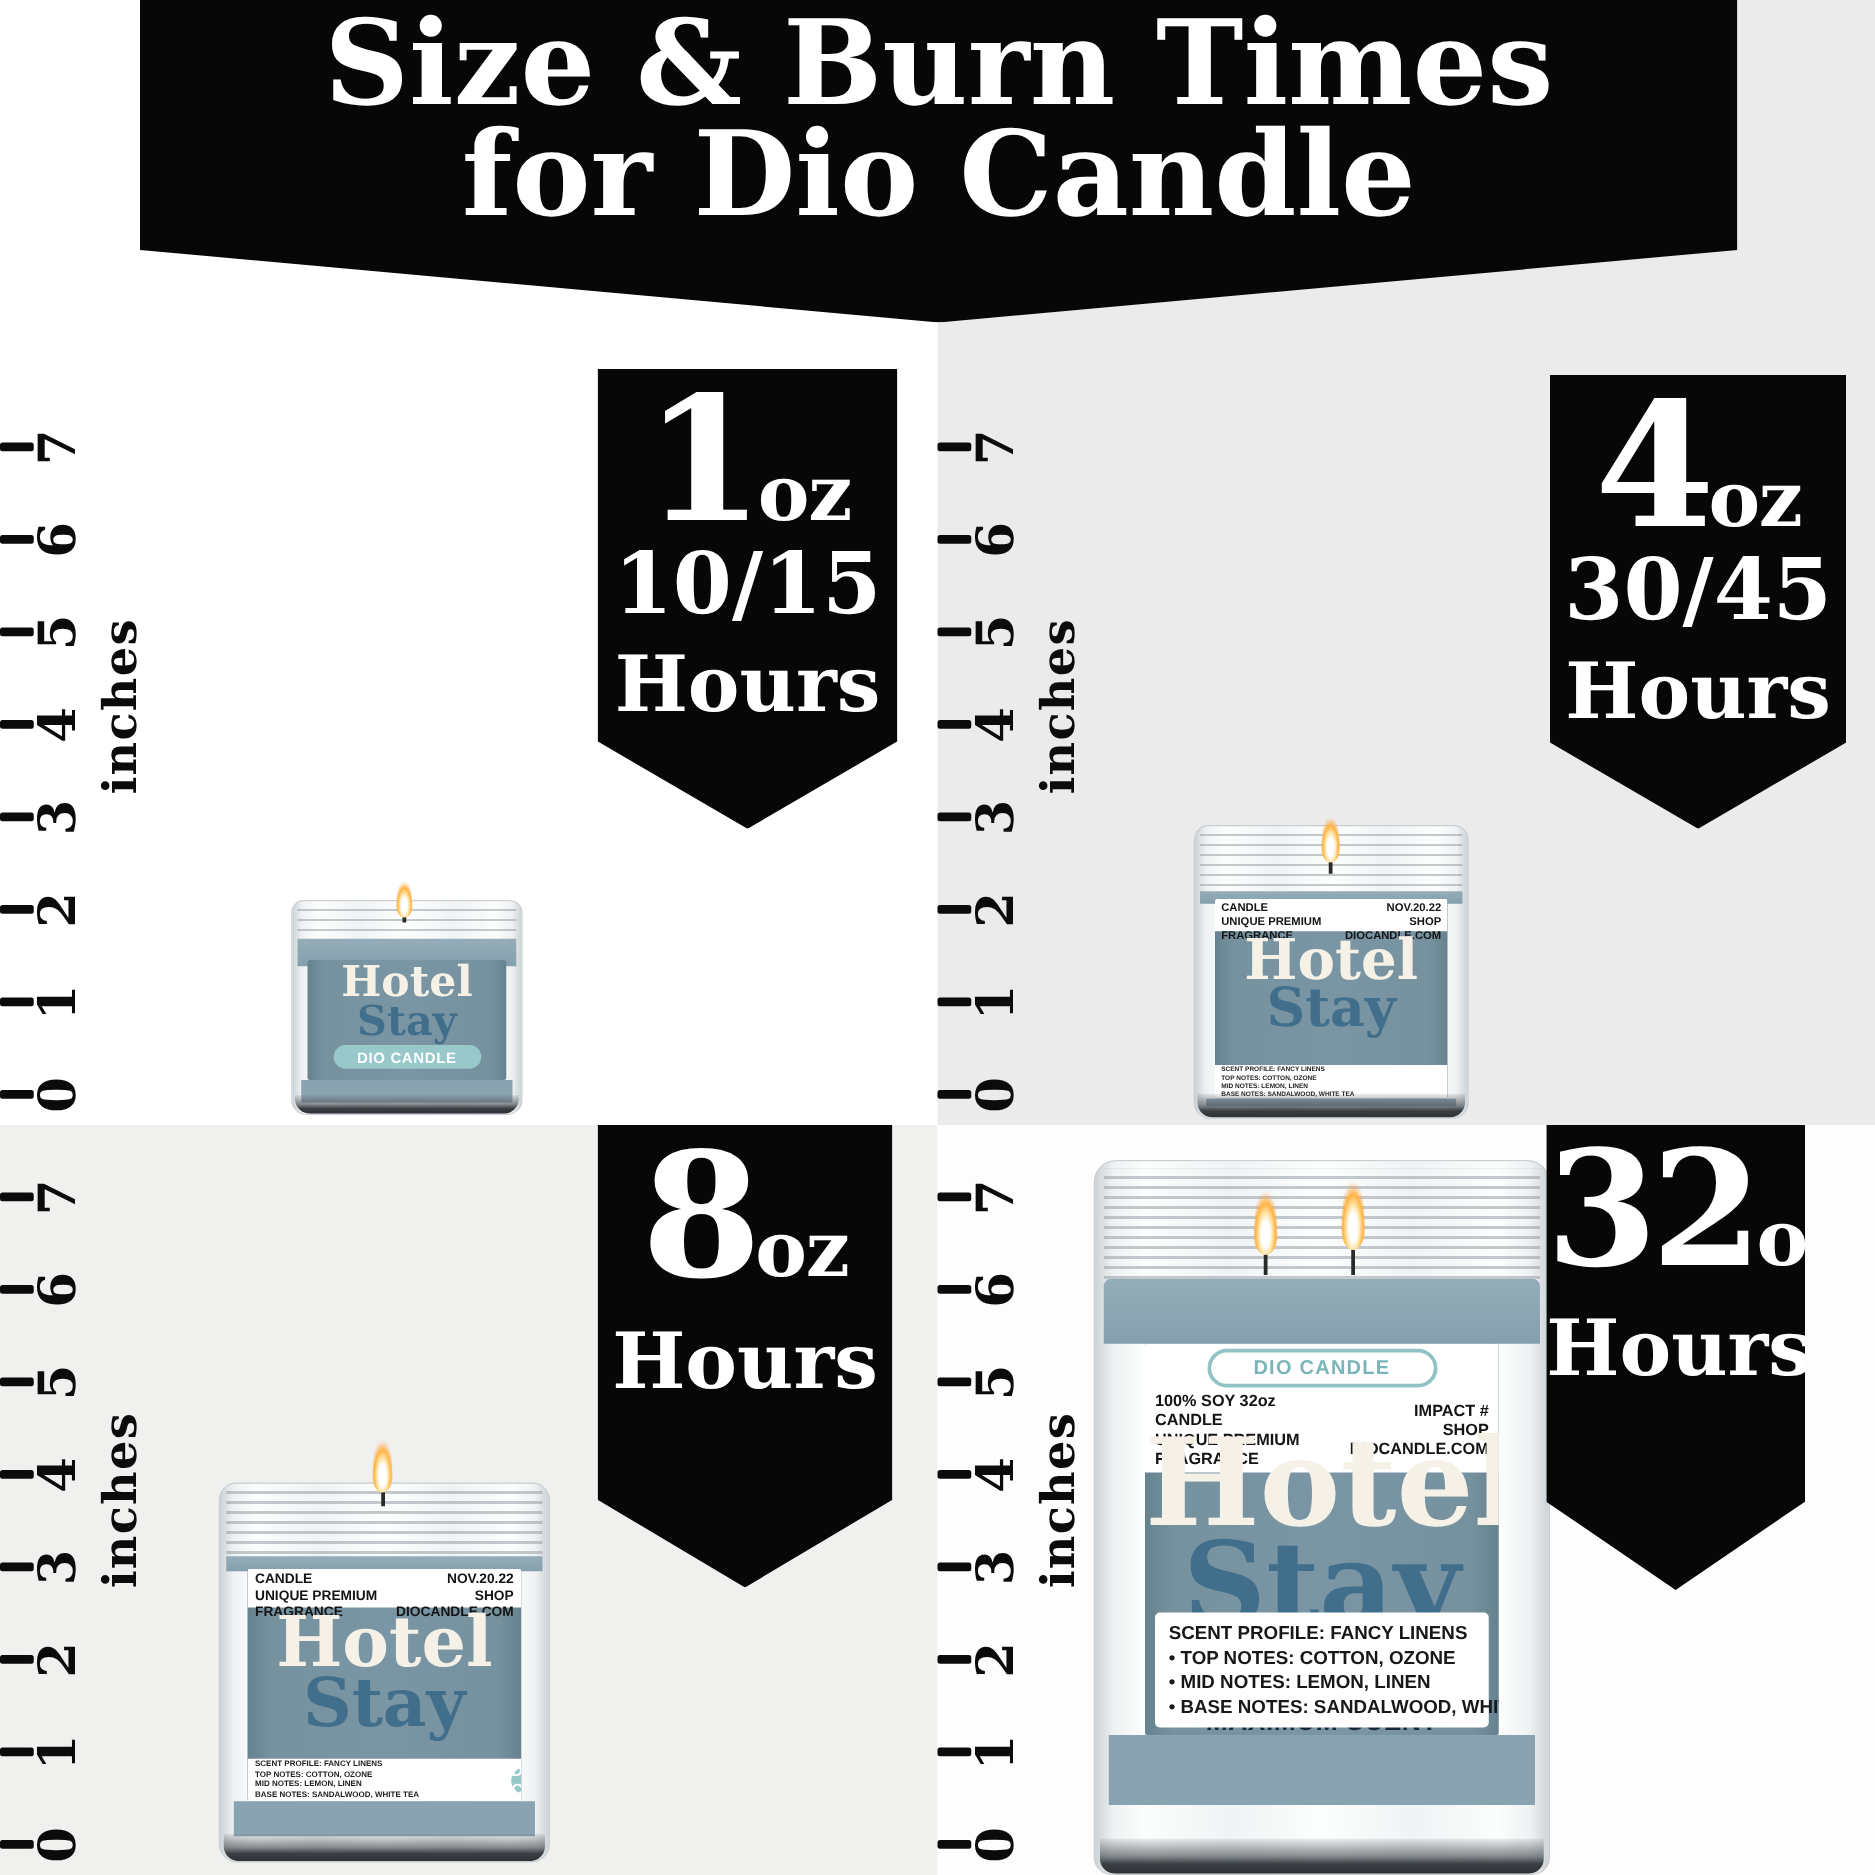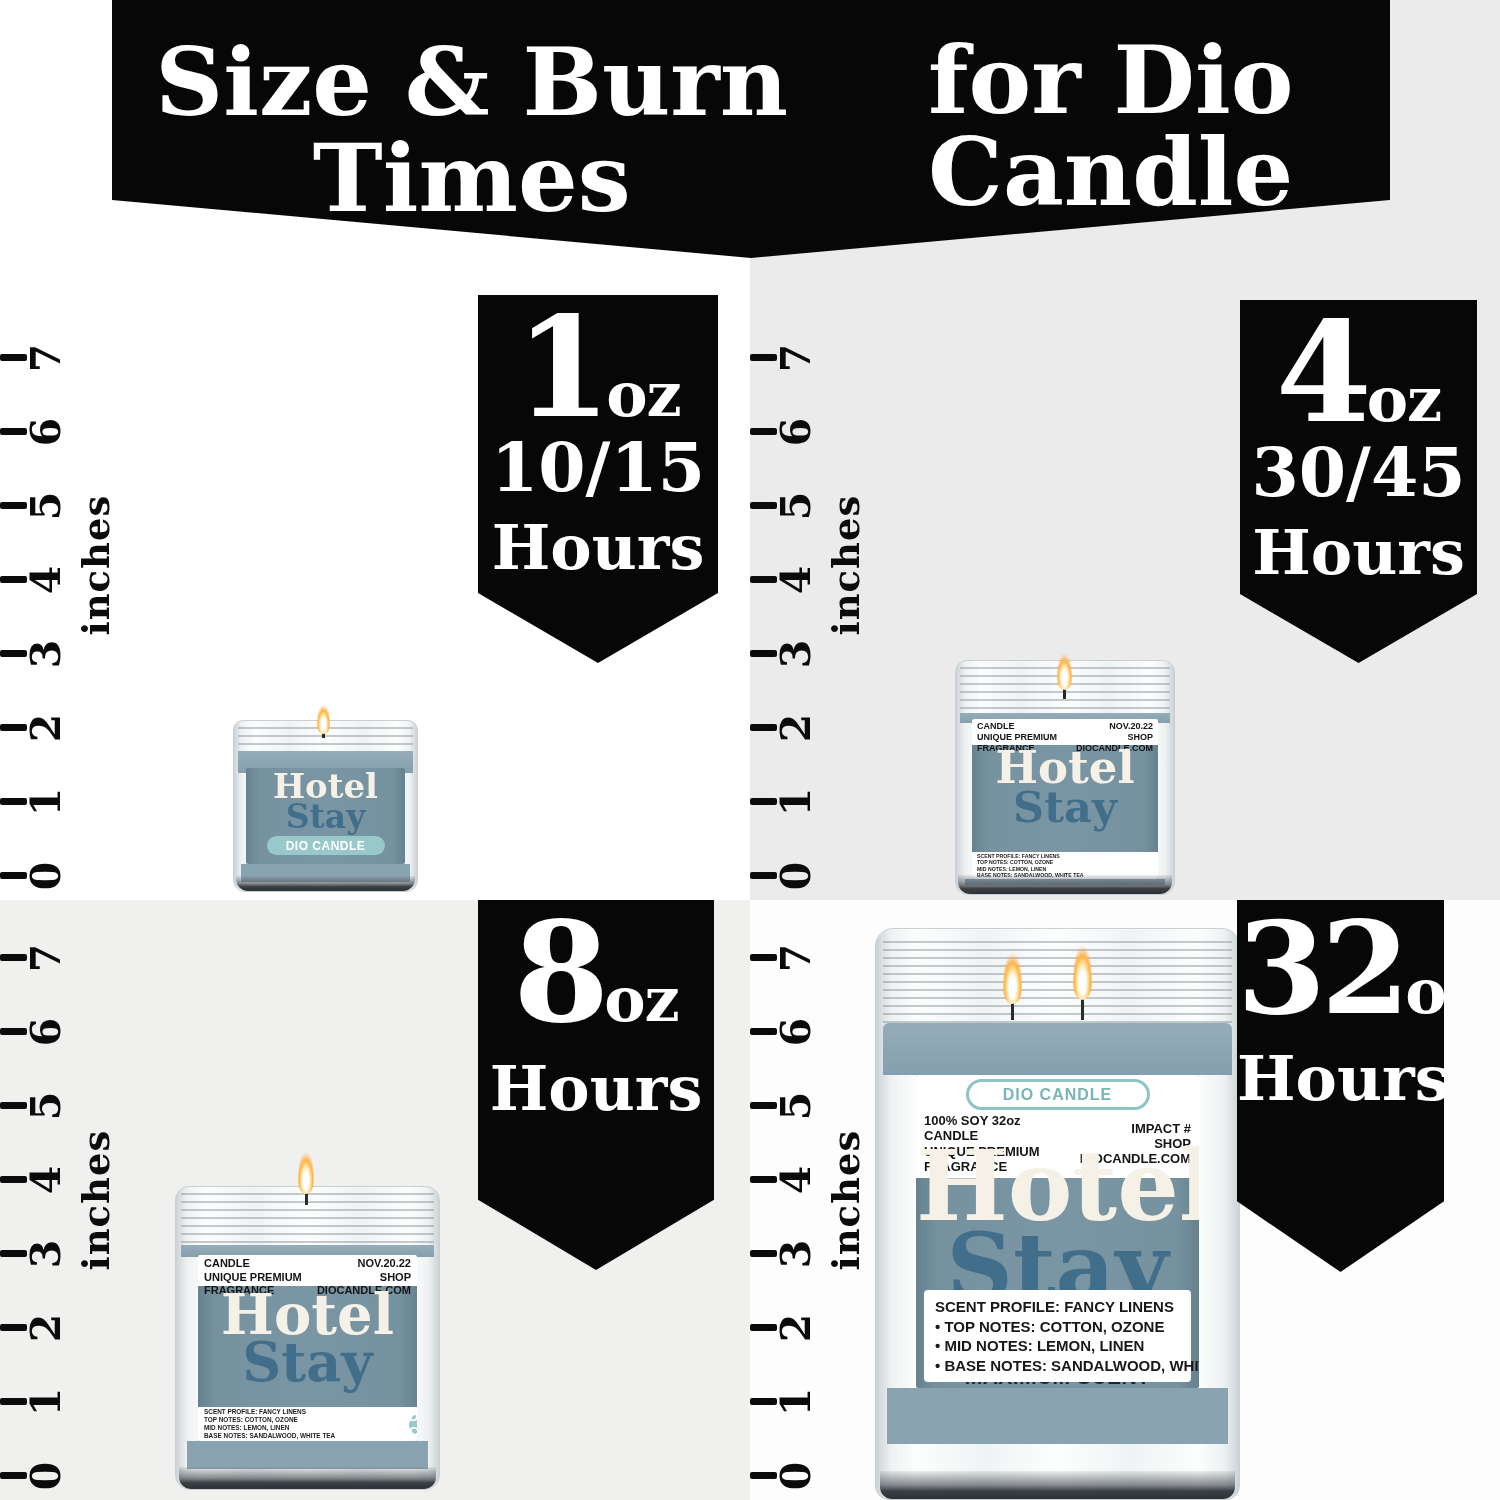--- a/index.html
+++ b/index.html
@@ -9,21 +9,21 @@
 
   
   #q-tl{left:0;top:0;width:750px;height:900px;background:#FFFFFF;}
   #q-tr{left:750px;top:0;width:750px;height:900px;background:#EBEBEB;}
   #q-bl{left:0;top:900px;width:750px;height:600px;background:#F0F0EF;}
   #q-br{left:750px;top:900px;width:750px;height:600px;background:#FDFDFD;}
 
   
   #banner{left:112px;top:0;width:1278px;height:258px;background:#070707;z-index:30;
           clip-path:polygon(0 0,100% 0,100% 77.5%,50% 100%,0 77.5%);
-          display:flex;flex-direction:row;align-items:center;color:#fff;
+          display:flex;flex-direction:column;align-items:center;color:#fff;
           font-family:"DejaVu Serif",serif;font-weight:700;text-align:center;}
   #banner .l1{font-size:94px;line-height:1.02;margin-top:4px;letter-spacing:0;}
   #banner .l2{font-size:94px;line-height:0.98;margin-top:-6px;}
 
   
   .ruler{position:absolute;width:130px;height:570px;z-index:5;color:#0b0b0b;
          font-family:"DejaVu Serif",serif;font-weight:700;}
   #ruler-tl{left:0;top:330px;}  #ruler-tr{left:750px;top:330px;}
   #ruler-bl{left:0;top:930px;}  #ruler-br{left:750px;top:930px;}
   .tick{position:absolute;left:0;width:92px;height:40px;}

